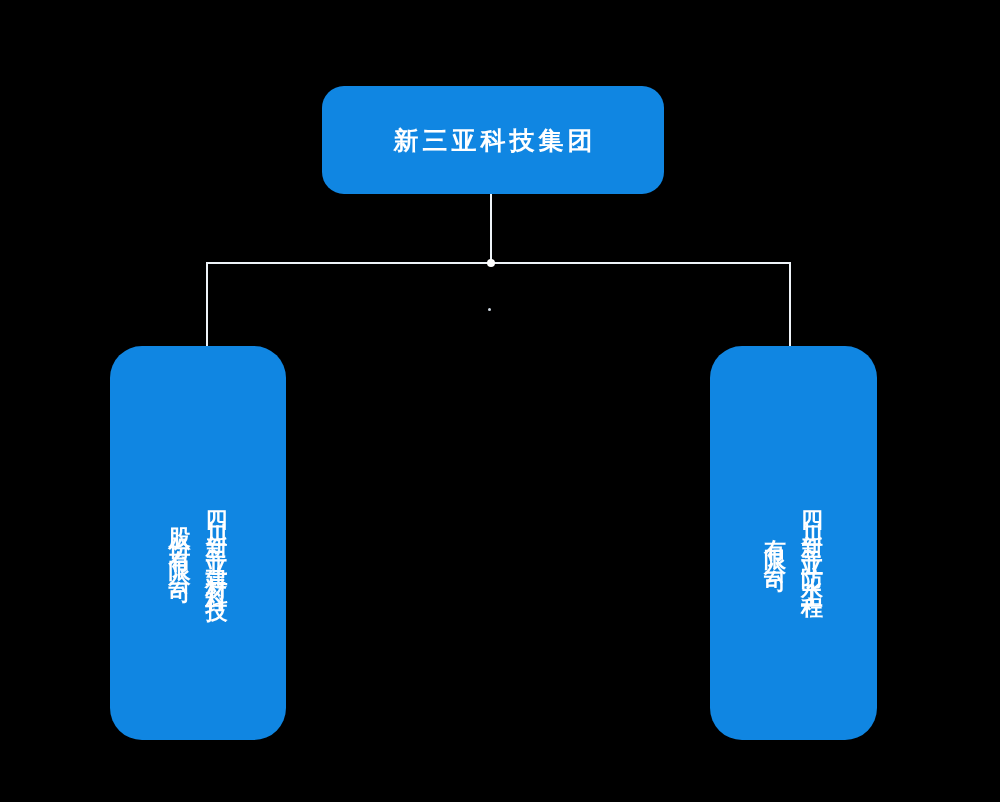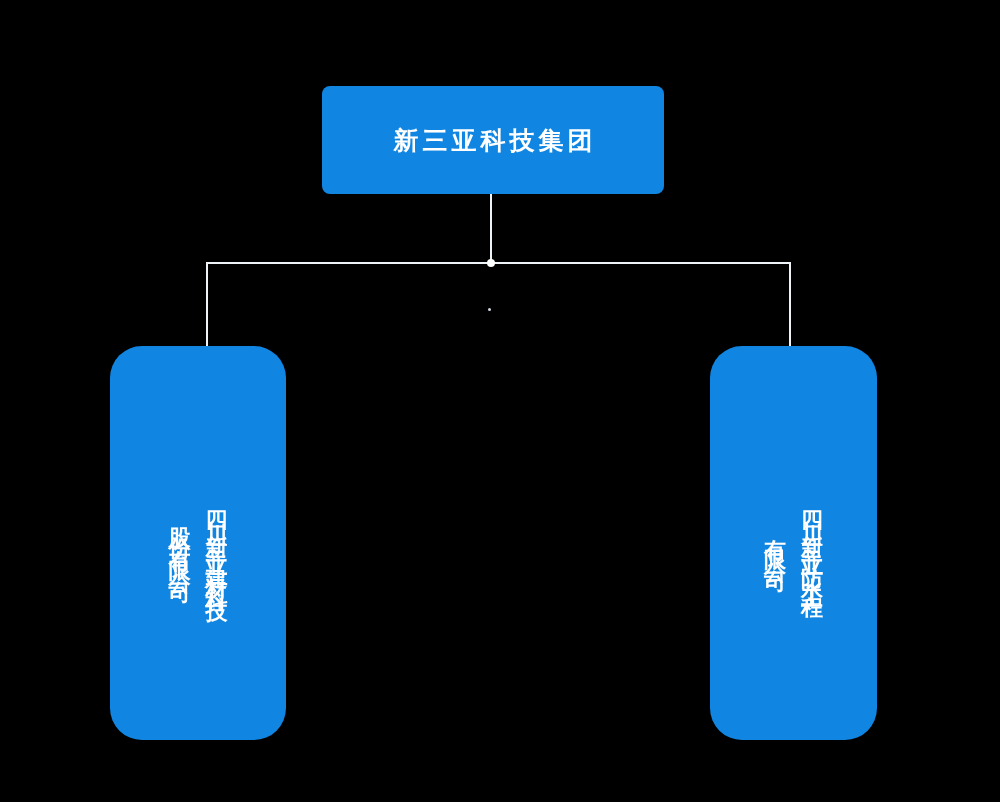--- a/index.html
+++ b/index.html
@@ -23,21 +23,21 @@
     display: flex;
     align-items: center;
     justify-content: center;
   }
 
   .root-node {
     left: 322px;
     top: 86px;
     width: 342px;
     height: 108px;
-    border-radius: 8px;
+    border-radius: 22px;
     font-size: 25px;
     font-weight: bold;
     letter-spacing: 4px;
   }
   .root-node .label { padding-left: 4px;  }
 
   .child-node {
     top: 346px;
     height: 394px;
     border-radius: 32px;

